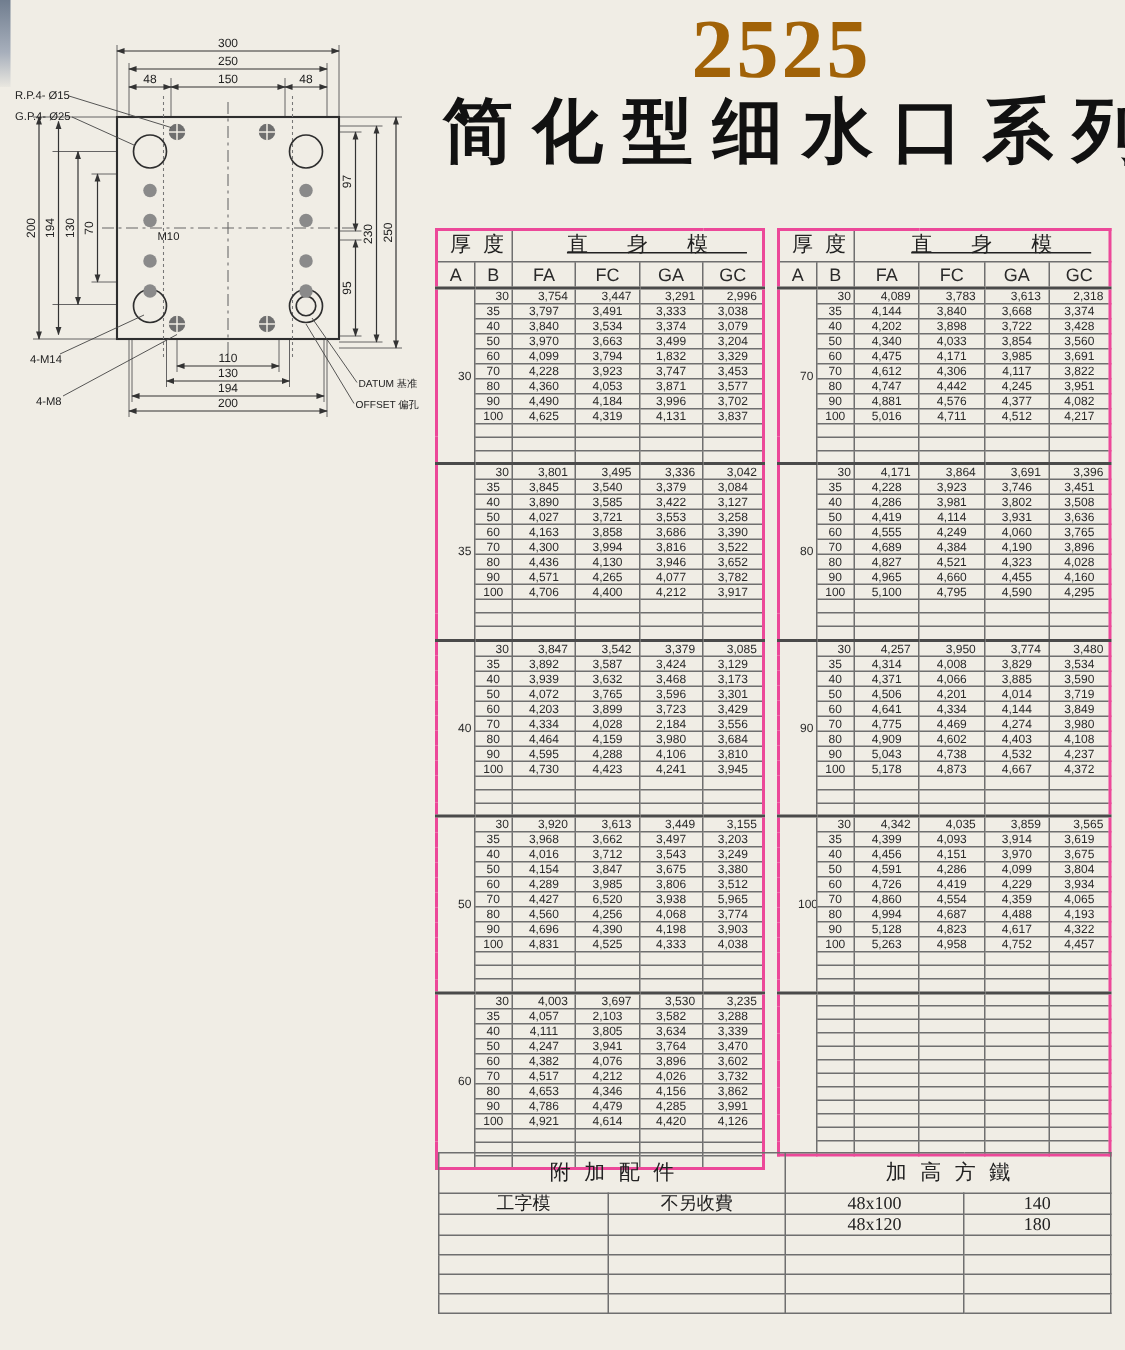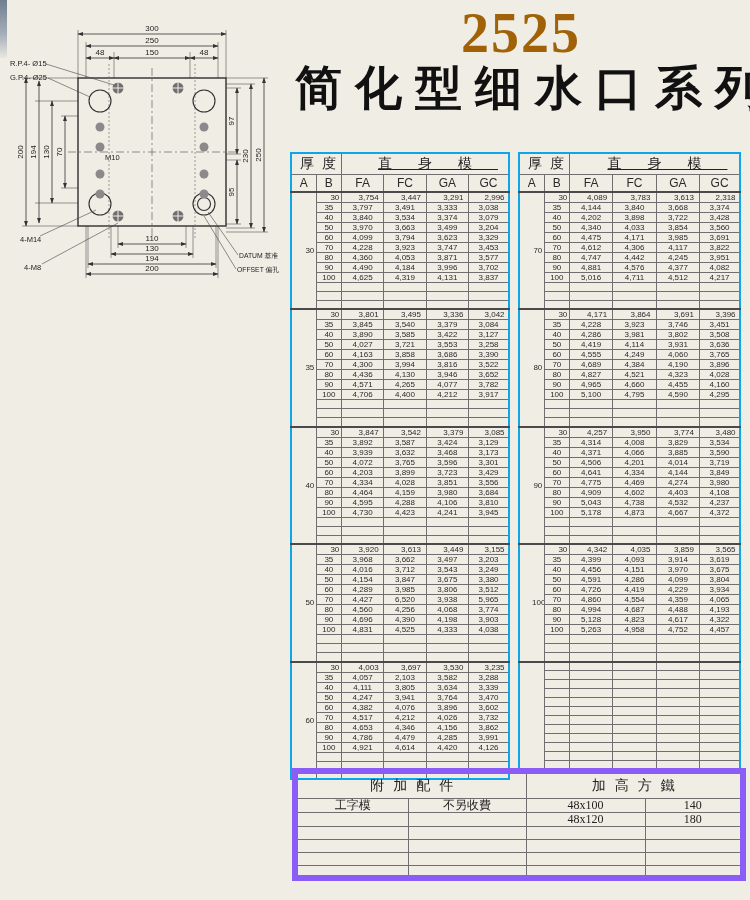--- a/index.html
+++ b/index.html
@@ -9,33 +9,33 @@
   
   .scan-edge{left:0;top:0;width:7px;height:58px;background:linear-gradient(180deg,#5a6a80,#9aa4b4 60%,#e8e6df);opacity:.85;}
   
   .title{left:295px;top:4px;width:452px;text-align:center;}
   .title .t1{font-family:"Liberation Serif",serif;font-weight:bold;font-size:56px;line-height:58px;letter-spacing:2px;color:#a16207;}
   .title .t2{font-family:"Liberation Serif",serif;font-weight:bold;font-size:47px;line-height:52px;letter-spacing:13px;white-space:nowrap;color:#111;}
   
   .spec-wrap{top:152px;}
   .spec-wrap.leftT{left:290px;width:220px;}
   .spec-wrap.rightT{left:518px;width:223px;}
-  table.spec{border-collapse:collapse;table-layout:fixed;width:100%;border:2px solid #0ea5e9;background:transparent;}
+  table.spec{border-collapse:collapse;table-layout:fixed;width:100%;border:2px solid #ec4899;background:transparent;}
   table.spec td{border:1px solid #6f6f6f;text-align:center;padding:0;font-size:8px;line-height:9px;
                 font-family:"Liberation Sans",sans-serif;color:#2a2a2a;overflow:hidden;white-space:nowrap;}
   tr.h1{height:21px;} tr.h1 td{font-family:"Liberation Serif",serif;font-size:14px;color:#222;}
   td.hz{letter-spacing:8px;text-indent:8px;}
   td.hm{letter-spacing:26px;text-indent:26px;text-decoration:underline;}
   tr.h2{height:17px;} tr.h2 td{font-size:12px;line-height:16px;}
   tr.dr{height:9px;}
   tr.block-start td{border-top:2px solid #4a4a4a;padding-left:12px;}
   td.acell{font-size:9px;}
   
   .accPos{left:292px;top:768px;width:448px;}
-  table.acc{border-collapse:collapse;table-layout:fixed;width:100%;border:6px solid #8b5cf6;}
+  table.acc{border-collapse:collapse;table-layout:fixed;width:100%;border:1px solid #8b5cf6;}
   table.acc td{border:1px solid #6f6f6f;text-align:center;padding:0;font-family:"Liberation Serif",serif;
                font-size:12px;color:#222;overflow:hidden;white-space:nowrap;}
   table.acc tr.ah{height:27px;} table.acc tr.ah td{font-size:14px;letter-spacing:9px;text-indent:9px;}
   table.acc tr.ar{height:13px;} table.acc tr.ar td{font-size:12px;line-height:13px;}
   svg text{font-family:"Liberation Sans",sans-serif;}
   .dimtext{font-size:8px;fill:#222;}
   .callout{font-size:7.5px;fill:#222;}
 </style>
 </head>
 <body>
@@ -239,21 +239,21 @@
           <td>50</td>
           <td>3,970</td>
           <td>3,663</td>
           <td>3,499</td>
           <td>3,204</td>
         </tr>
         <tr class="dr">
           <td>60</td>
           <td>4,099</td>
           <td>3,794</td>
-          <td>3,623</td>
+          <td>1,832</td>
           <td>3,329</td>
         </tr>
         <tr class="dr">
           <td>70</td>
           <td>4,228</td>
           <td>3,923</td>
           <td>3,747</td>
           <td>3,453</td>
         </tr>
         <tr class="dr">
@@ -416,21 +416,21 @@
           <td>60</td>
           <td>4,203</td>
           <td>3,899</td>
           <td>3,723</td>
           <td>3,429</td>
         </tr>
         <tr class="dr">
           <td>70</td>
           <td>4,334</td>
           <td>4,028</td>
-          <td>3,851</td>
+          <td>2,184</td>
           <td>3,556</td>
         </tr>
         <tr class="dr">
           <td>80</td>
           <td>4,464</td>
           <td>4,159</td>
           <td>3,980</td>
           <td>3,684</td>
         </tr>
         <tr class="dr">

